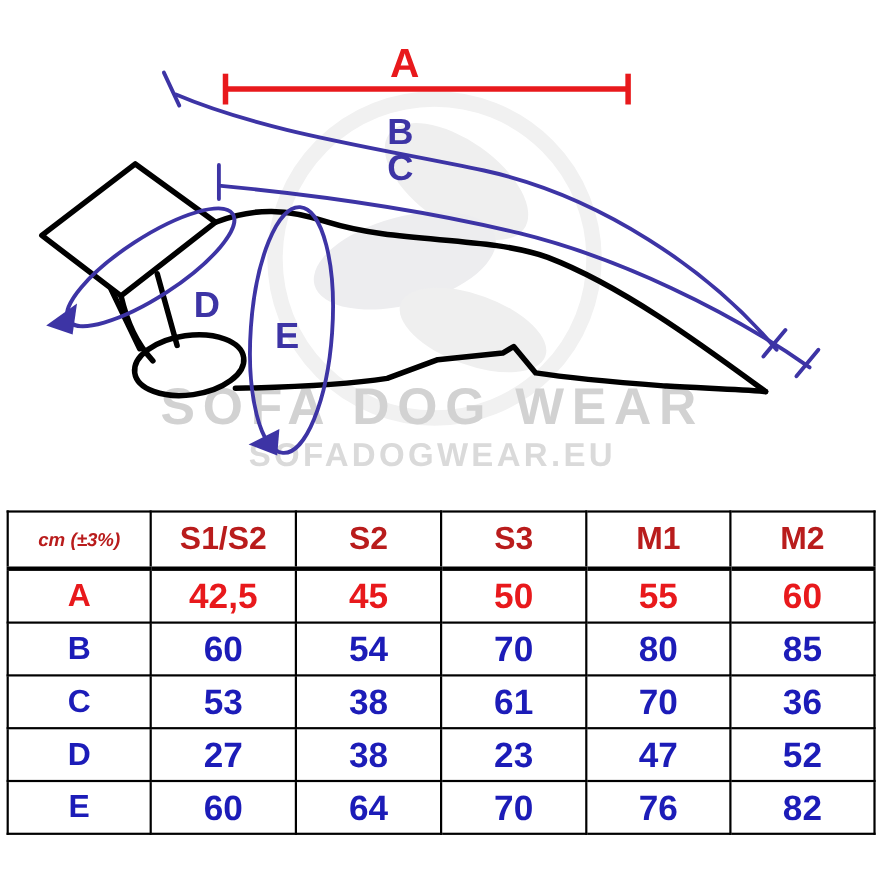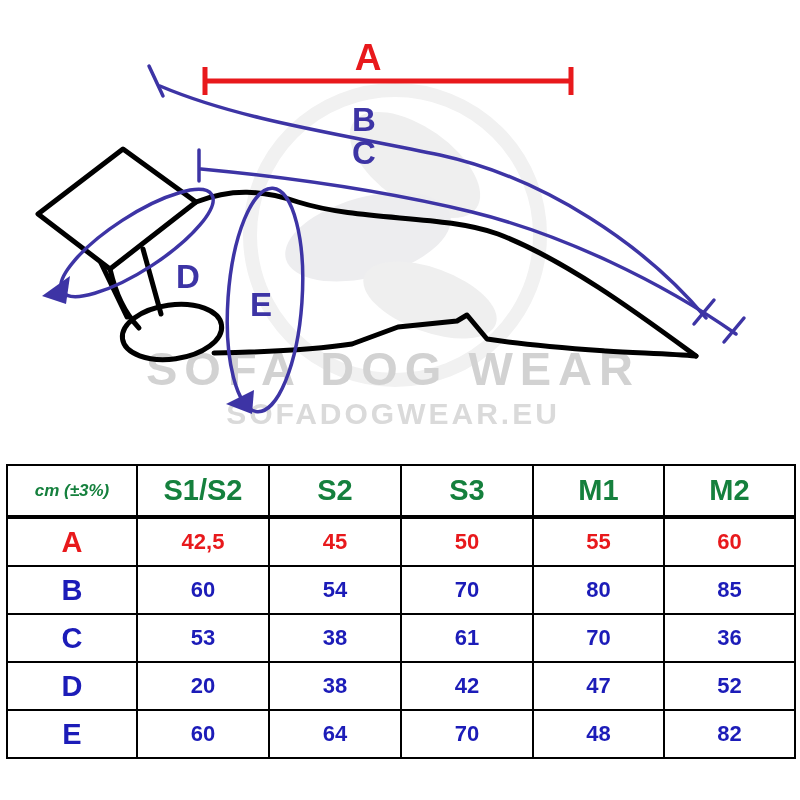--- a/index.html
+++ b/index.html
@@ -27,31 +27,31 @@
     border: 2px solid #000;
     text-align: center;
     vertical-align: middle;
     overflow: hidden;
     white-space: nowrap;
   }
   .size-table thead th {
     height: 47px;
     font-size: 29px;
     font-weight: bold;
-    color: #15803d;
+    color: #b91c1c;
     border-bottom: 4px solid #000;
   }
   .size-table thead th.unit {
     font-size: 17px;
     font-style: italic;
     font-weight: bold;
   }
   .size-table tbody td {
     height: 44px;
-    font-size: 22px;
+    font-size: 32px;
     font-weight: bold;
   }
   .size-table tbody td.row-label { font-size: 29px; }
 </style>
 </head>
 <body>
 
 <div class="page">
 
   <div class="diagram">
@@ -150,30 +150,30 @@
       <tr style="color: rgb(28, 28, 184);">
         <td class="row-label">C</td>
         <td>53</td>
         <td>38</td>
         <td>61</td>
         <td>70</td>
         <td>36</td>
       </tr>
       <tr style="color: rgb(28, 28, 184);">
         <td class="row-label">D</td>
-        <td>20</td>
+        <td>27</td>
         <td>38</td>
-        <td>42</td>
+        <td>23</td>
         <td>47</td>
         <td>52</td>
       </tr>
       <tr style="color: rgb(28, 28, 184);">
         <td class="row-label">E</td>
         <td>60</td>
         <td>64</td>
         <td>70</td>
-        <td>48</td>
+        <td>76</td>
         <td>82</td>
       </tr>
     </tbody>
   </table>
 
 </div>
 
 </body></html>

